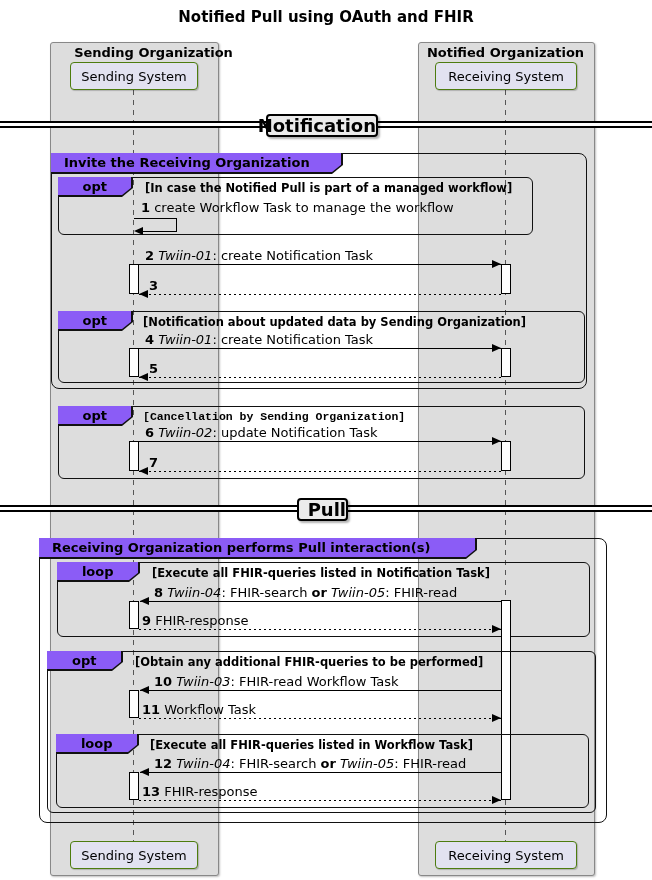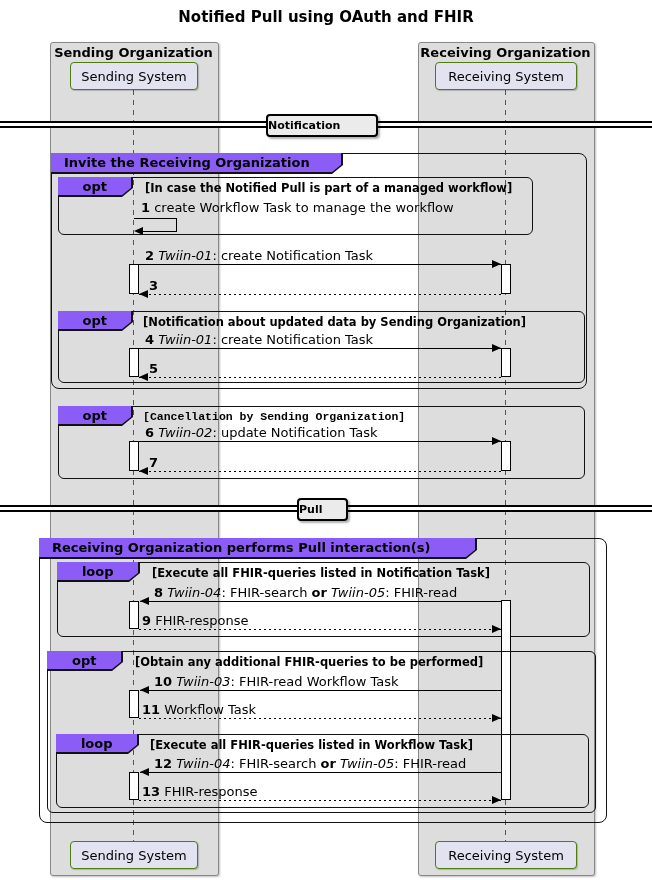--- a/index.html
+++ b/index.html
@@ -11,21 +11,21 @@
     border-radius:3px;box-shadow:1px 1px 2px rgba(0,0,0,.25);}
   .orglabel{position:absolute;font-size:13px;font-weight:bold;text-align:center;white-space:nowrap;}
   .participant{position:absolute;background:#E2E2F0;border:1px solid #4d7c0f;border-radius:4px;
     display:flex;align-items:center;justify-content:center;font-size:13px;
     box-shadow:1px 1px 1px rgba(0,0,0,.2);box-sizing:border-box;}
   .lifeline{position:absolute;width:1px;
     background-image:repeating-linear-gradient(to bottom,#555 0,#555 5px,transparent 5px,transparent 10px);}
   .divlines{position:absolute;left:0;width:652px;height:7px;box-sizing:border-box;
     border-top:2px solid #000;border-bottom:2px solid #000;background:#fff;}
   .divbox{position:absolute;background:#EBEBEB;border:2px solid #000;border-radius:4px;
-    display:flex;align-items:center;justify-content:flex-start;font-size:11px;font-weight:bold;
+    display:flex;align-items:center;justify-content:flex-end;font-size:18px;font-weight:bold;
     box-shadow:2px 2px 2px rgba(0,0,0,.3);box-sizing:border-box;}
   .frame{position:absolute;border:1.5px solid #111;border-radius:8px;box-sizing:border-box;}
   .frame.inner{border-width:1.2px;border-radius:6px;}
   .fhdr{position:absolute;background:#111;
     clip-path:polygon(0 0,100% 0,100% calc(100% - 9px),calc(100% - 11px) 100%,0 100%);}
   .fhdr-in{position:absolute;left:0;top:0;right:1.6px;bottom:1.6px;background:#8b5cf6;
     clip-path:polygon(0 0,100% 0,100% calc(100% - 8px),calc(100% - 10px) 100%,0 100%);
     display:flex;align-items:center;padding-left:13px;box-sizing:border-box;
     font-size:13px;font-weight:bold;white-space:nowrap;}
   .fhdr-in.ctr{justify-content:center;padding-left:0;}
@@ -44,22 +44,22 @@
 </style>
 </head>
 <body>
 
 <div id="diagram">
 
   <div class="title">Notified Pull using OAuth and FHIR</div>
 
   <div class="orgbox" style="left:50px;top:42px;width:167px;height:832px;"></div>
   <div class="orgbox" style="left:418px;top:42px;width:175px;height:832px;"></div>
-  <div class="orglabel" style="left:50px;top:45px;width:167px;">Sending Organization</div>
-  <div class="orglabel" style="left:418px;top:45px;width:175px;">Receiving Organization</div>
+  <div class="orglabel" style="left:50px;top:45px;width:167px;padding-left:20px;">Sending Organization</div>
+  <div class="orglabel" style="left:418px;top:45px;width:175px;">Notified Organization</div>
 
   <div class="lifeline" style="left:133px;top:90px;height:751px;"></div>
   <div class="lifeline" style="left:505px;top:90px;height:751px;"></div>
 
   <div class="participant" style="left:70px;top:62px;width:128px;height:28px;">
     <span>Sending System</span>
   </div>
   <div class="participant" style="left:435px;top:62px;width:142px;height:28px;">
     <span>Receiving System</span>
   </div>

